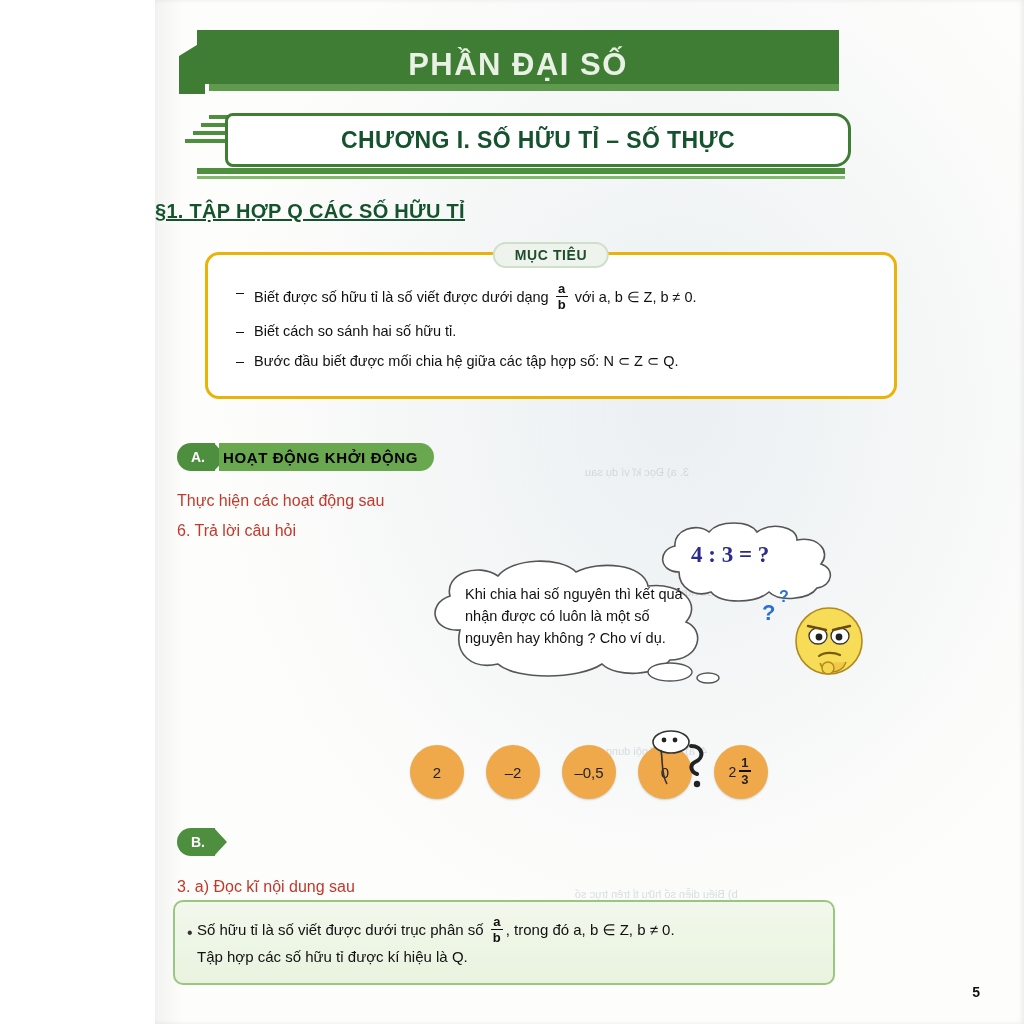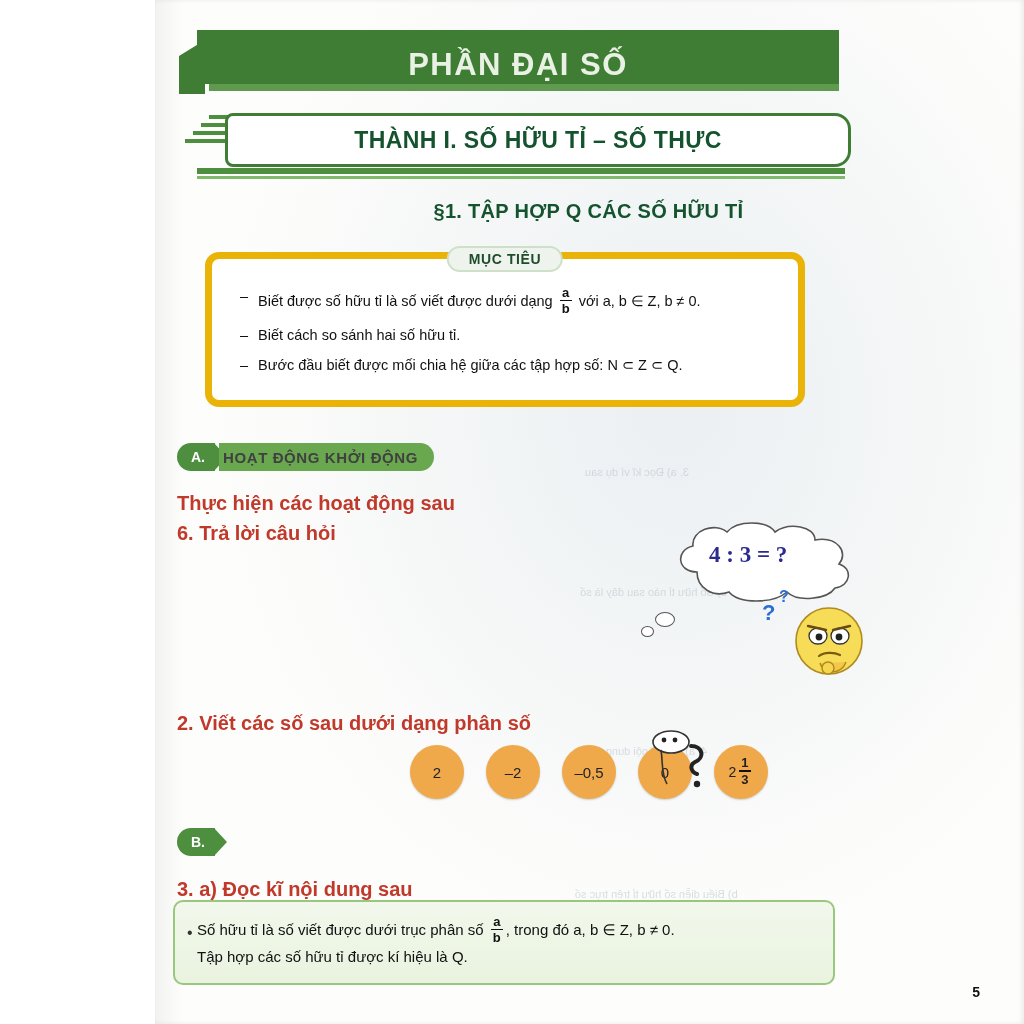--- a/index.html
+++ b/index.html
@@ -141,34 +141,34 @@
     left: 12px; top: 63px;
     width: 648px; height: 3px;
     background: #7fb96a;
   }
 
   
   .lesson-title {
     position: absolute;
     left: 0; right: 2px;
     top: 200px;
-    text-align: center;
     color: #14532d;
     font-size: 20px;
     font-weight: bold;
     letter-spacing: 0.3px;
+    text-decoration: underline;
   }
 
   
   .goals {
     position: absolute;
     left: 50px;
     top: 252px;
-    width: 600px;
-    border: 7px solid #eab308;
+    width: 692px;
+    border: 3px solid #eab308;
     border-radius: 14px;
     background: #ffffff;
     padding: 22px 18px 14px 18px;
     box-sizing: border-box;
   }
   .goals-label {
     position: absolute;
     left: 50%;
     transform: translateX(-50%);
     top: -13px;
@@ -226,36 +226,36 @@
   }
   .sec-tag .arrow {
     width: 0; height: 0;
     border-top: 14px solid transparent;
     border-bottom: 14px solid transparent;
     border-left: 13px solid #4e8f3f;
     margin-left: -1px;
   }
   .sec-tag .title {
     background: #6aa84f;
-    color: #404040;
+    color: #000000;
     font-weight: bold;
     font-size: 15px;
     letter-spacing: 0.6px;
     display: flex;
     align-items: center;
     padding: 0 16px 0 4px;
     margin-left: -8px;
     border-radius: 0 14px 14px 0;
   }
 
   .red-head {
     position: absolute;
     color: #c0392b;
-    font-weight: bold;
-    font-size: 20px;
+    font-weight: normal;
+    font-size: 16px;
   }
 
   
   .cloud {
     position: absolute;
     left: 265px;
     top: 560px;
     width: 310px;
     height: 125px;
   }
@@ -368,21 +368,21 @@
     <div class="chapter-wrap">
       <div class="chapter-lines">
         <i></i>
           <i></i>
           <i></i>
           <i></i>
       </div>
       <div class="chapter-underline"></div>
       <div class="chapter-underline2"></div>
       <div class="chapter-box">
-        <span class="txt">THÀNH I. SỐ HỮU TỈ – SỐ THỰC</span>
+        <span class="txt">CHƯƠNG I. SỐ HỮU TỈ – SỐ THỰC</span>
       </div>
     </div>
 
     <div class="lesson-title">§1. TẬP HỢP Q CÁC SỐ HỮU TỈ</div>
 
     <div class="goals">
       <div class="goals-label">MỤC TIÊU</div>
 
       <div class="goal-item">
         <span class="dash">–</span>
@@ -410,50 +410,57 @@
 
     <div class="sec-tag" style="left:22px; top:443px;">
       <span class="letter">A.</span>
       <span class="arrow"></span>
       <span class="title">HOẠT ĐỘNG KHỞI ĐỘNG</span>
     </div>
 
     <div class="red-head" style="left:22px; top:492px;">Thực hiện các hoạt động sau</div>
     <div class="red-head" style="left:22px; top:522px;">6. Trả lời câu hỏi</div>
 
-    <div style="position:absolute; left:512px; top:520px; width:215px; height:90px;">
+    <div style="position:absolute; left:494px; top:520px; width:215px; height:90px;">
       <svg width="215" height="90" viewBox="0 0 215 90">
         <path d="M30,52 C10,52 8,30 26,26 C24,10 48,2 60,12 C70,0 100,0 108,12 C122,2 148,6 148,20 C170,16 182,32 172,44 C186,48 184,66 168,68 C160,80 130,82 120,72 C106,84 72,84 62,72 C46,78 30,68 30,52 Z" fill="#ffffff" stroke="#555" stroke-width="1.6"></path>
       </svg>
       <div style="position:absolute; left:42px; top:22px; font-size:23px; font-weight:bold; color:#2b2b8f; font-family:'Liberation Serif', serif;">4 : 3 = ?</div>
     </div>
 
     <div style="position:absolute; left:500px; top:612px; width:18px; height:13px; border:1.4px solid #555; border-radius:50%; background:#fff;"></div>
     <div style="position:absolute; left:486px; top:626px; width:11px; height:9px; border:1.4px solid #555; border-radius:50%; background:#fff;"></div>
 
     <div class="qmark" style="left:607px; top:600px; font-size:22px; color:#2b6fd6;">?</div>
     <div class="qmark" style="left:624px; top:588px; font-size:16px; color:#2b6fd6;">?</div>
 
+    <div class="cloud">
+      <svg width="310" height="125" viewBox="0 0 310 125">
+        <path d="M40,70 C12,72 6,44 30,36 C24,14 58,2 78,16 C92,-2 140,-4 156,12 C180,0 224,4 228,26 C262,22 282,44 266,62 C286,70 280,100 250,100 C238,116 196,118 182,104 C158,120 96,120 78,104 C52,110 34,94 40,70 Z" fill="#ffffff" stroke="#555" stroke-width="1.6"></path>
+        <ellipse cx="250" cy="112" rx="22" ry="9" fill="#ffffff" stroke="#555" stroke-width="1.4"></ellipse>
+        <ellipse cx="288" cy="118" rx="11" ry="5" fill="#ffffff" stroke="#555" stroke-width="1.4"></ellipse>
+      </svg>
+      <div class="cloud-text">Khi chia hai số nguyên thì kết quả nhận được có luôn là một số nguyên hay không ? Cho ví dụ.</div>
+    </div>
 
     <div class="face">
       <svg width="78" height="78" viewBox="0 0 78 78">
         <circle cx="39" cy="36" r="33" fill="#f7dd57" stroke="#b08a1f" stroke-width="1.6"></circle>
         <ellipse cx="28" cy="31" rx="9" ry="8" fill="#ffffff" stroke="#333" stroke-width="1.3"></ellipse>
         <ellipse cx="50" cy="31" rx="9" ry="8" fill="#ffffff" stroke="#333" stroke-width="1.3"></ellipse>
         <circle cx="29" cy="32" r="3.4" fill="#222"></circle>
         <circle cx="49" cy="32" r="3.4" fill="#222"></circle>
         <path d="M18,21 L36,25" stroke="#6b4a10" stroke-width="2.4" fill="none" stroke-linecap="round"></path>
         <path d="M60,21 L43,25" stroke="#6b4a10" stroke-width="2.4" fill="none" stroke-linecap="round"></path>
         <path d="M29,51 C34,47 44,47 50,50" stroke="#7a5a12" stroke-width="2.2" fill="none" stroke-linecap="round"></path>
         <path d="M30,58 C33,70 52,70 56,57" fill="#f2c84b" stroke="#b08a1f" stroke-width="1.4"></path>
         <circle cx="38" cy="63" r="6" fill="#f6d64f" stroke="#b08a1f" stroke-width="1.4"></circle>
       </svg>
     </div>
 
-    <div class="red-head" style="left:22px; top:712px;">2. Viết các số sau dưới dạng phân số</div>
 
     <div class="numrow">
       <div class="coin" style="left:0px;">
         <span>2</span>
       </div>
       <div class="coin" style="left:76px;">
         <span>–2</span>
       </div>
       <div class="coin" style="left:152px;align-items:center;">
         <span>–0,5</span>

